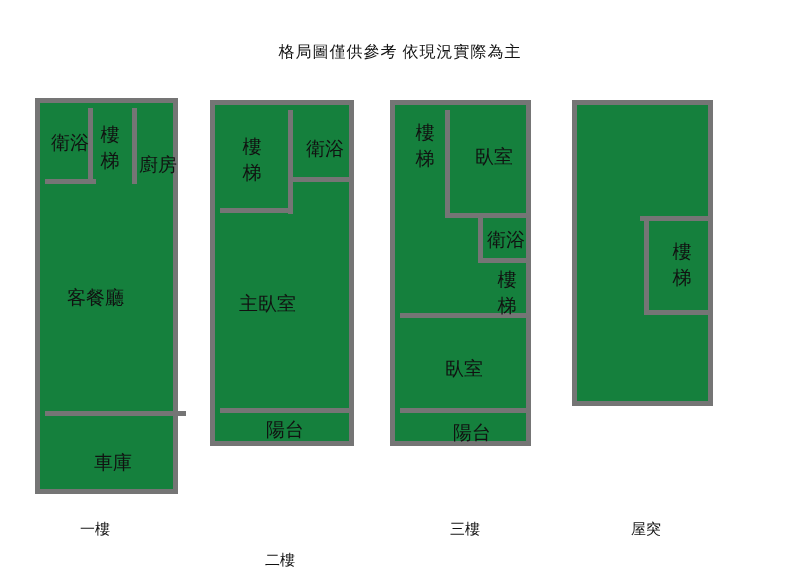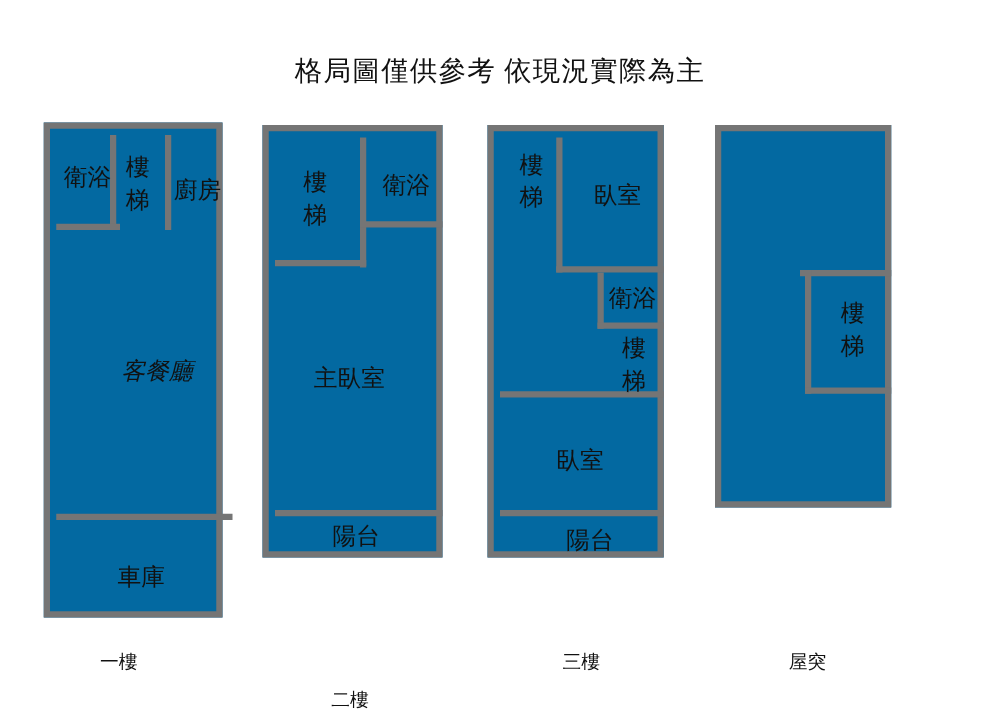--- a/index.html
+++ b/index.html
@@ -6,23 +6,23 @@
   html,body { background:#ffffff; }
   body {
     width:800px; height:576px; position:relative; overflow:hidden;
     font-family:"Liberation Serif","DejaVu Serif",serif;
     color:#111111;
   }
   :root { --wall:#757575; }
   .stage { position:absolute; left:0; top:0; width:800px; height:576px; background:#ffffff; }
   .title {
     position:absolute; top:42px; left:0; width:800px;
-    text-align:center; font-size:22px; letter-spacing:1px; white-space:nowrap;
+    text-align:center; font-size:16px; letter-spacing:1px; white-space:nowrap;
   }
-  .plan { position:absolute; border:5px solid var(--wall); background:#0369a1; }
+  .plan { position:absolute; border:5px solid var(--wall); background:#15803d; }
   .wall { position:absolute; background:var(--wall); }
   .room-label { position:absolute; font-size:19px; white-space:nowrap; line-height:22px; }
   .room-label.stacked {
     white-space:normal; width:24px; text-align:center;
     line-height:26px; word-break:break-all;
   }
   .floor-label { position:absolute; font-size:15px; white-space:nowrap; }
 </style>
 </head>
 <body style="color: rgb(17, 17, 17); background: rgb(255, 255, 255);">
@@ -32,34 +32,34 @@
   <div class="title">格局圖僅供參考 依現況實際為主</div>
 
   <div class="plan" style="left:35px; top:98px; width:143px; height:396px;">
     <div class="wall" style="left:48px; top:5px; width:5px; height:76px;"></div>
     <div class="wall" style="left:5px; top:76px; width:51px; height:5px;"></div>
     <div class="wall" style="left:92px; top:5px; width:5px; height:76px;"></div>
     <div class="wall" style="left:5px; top:308px; width:141px; height:5px;"></div>
 
     <span class="room-label" style="left:11px; top:29px;">衛浴</span>
     <span class="room-label stacked" style="left:58px; top:19px;">樓梯</span>
-    <span class="room-label" style="left:99px; top:39px;">廚房</span>
-    <span class="room-label" style="left:57px; top:184px;font-style:italic;">客餐廳</span>
+    <span class="room-label" style="left:99px; top:51px;">廚房</span>
+    <span class="room-label" style="left:27px; top:184px;">客餐廳</span>
     <span class="room-label" style="left:54px; top:349px;">車庫</span>
   </div>
 
   <div class="plan" style="left:210px; top:100px; width:144px; height:346px;">
     <div class="wall" style="left:73px; top:5px; width:5px; height:104px;"></div>
     <div class="wall" style="left:73px; top:72px; width:66px; height:5px;"></div>
     <div class="wall" style="left:5px; top:103px; width:73px; height:5px;"></div>
     <div class="wall" style="left:5px; top:303px; width:134px; height:5px;"></div>
 
     <span class="room-label stacked" style="left:25px; top:29px;">樓梯</span>
     <span class="room-label" style="left:91px; top:33px;">衛浴</span>
-    <span class="room-label" style="left:36px; top:188px;">主臥室</span>
+    <span class="room-label" style="left:24px; top:188px;">主臥室</span>
     <span class="room-label" style="left:51px; top:314px;">陽台</span>
   </div>
 
   <div class="plan" style="left:390px; top:100px; width:141px; height:346px;">
     <div class="wall" style="left:50px; top:5px; width:5px; height:108px;"></div>
     <div class="wall" style="left:50px; top:108px; width:86px; height:5px;"></div>
     <div class="wall" style="left:83px; top:113px; width:5px; height:45px;"></div>
     <div class="wall" style="left:83px; top:153px; width:53px; height:5px;"></div>
     <div class="wall" style="left:5px; top:208px; width:131px; height:5px;"></div>
     <div class="wall" style="left:5px; top:303px; width:131px; height:5px;"></div>

